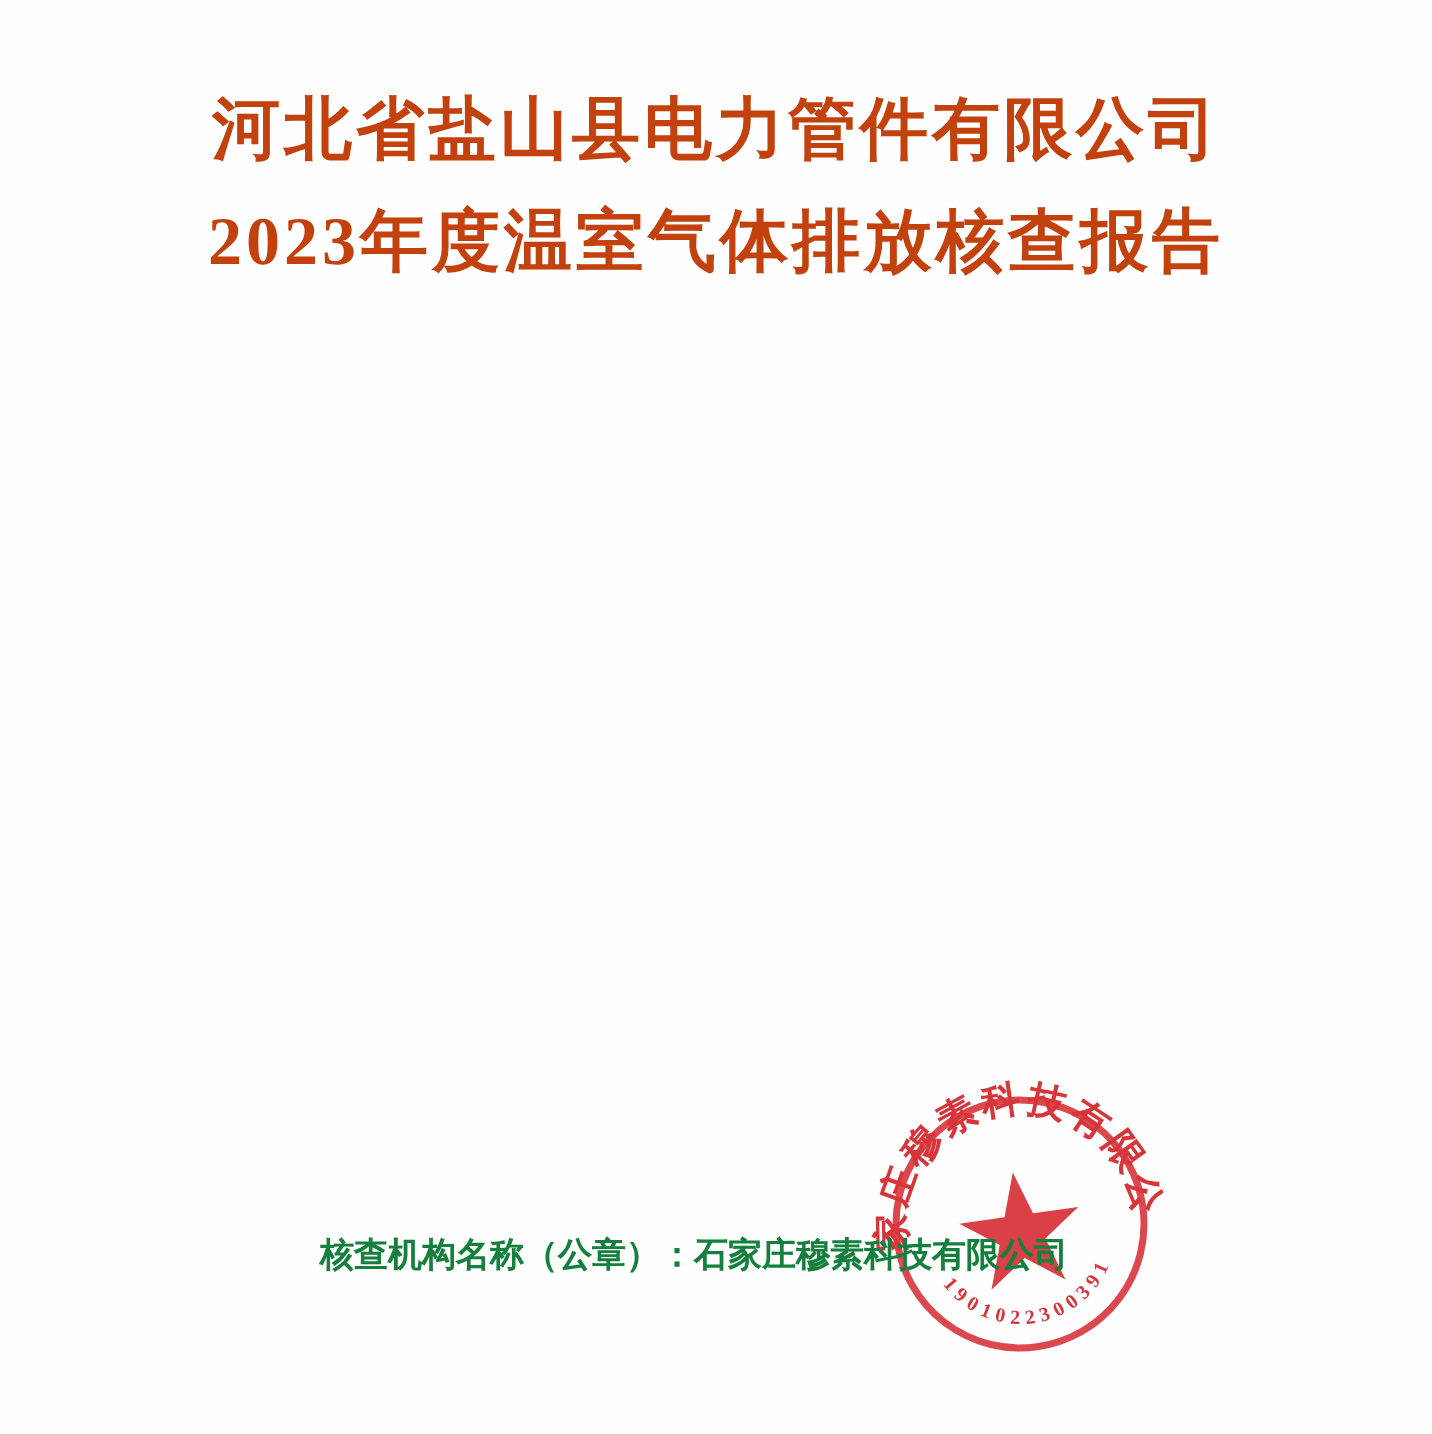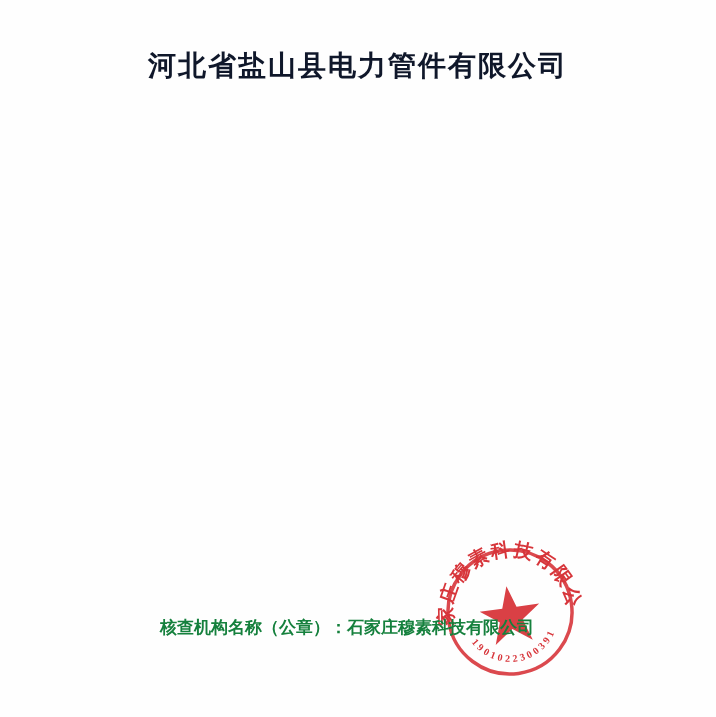--- a/index.html
+++ b/index.html
@@ -20,23 +20,23 @@
   .title-block {
     position: absolute;
     top: 38px;
     left: 0;
     width: 716px;
     text-align: center;
   }
   .title-line {
     font-family: "Liberation Serif", "DejaVu Serif", serif;
     font-weight: bold;
-    font-size: 28px;
+    font-size: 34px;
     letter-spacing: 2px;
-    color: #0f172a;
+    color: #c2410c;
     line-height: 56px;
     white-space: nowrap;
   }
   .footer-block {
     position: absolute;
     left: 160px;
     top: 608px;
     width: 520px;
   }
   .footer-row {
@@ -74,20 +74,21 @@
     fill: #d4242a;
   }
 </style>
 </head>
 <body>
 
 <div class="page">
 
   <div class="title-block">
     <div class="title-line">河北省盐山县电力管件有限公司</div>
+    <div class="title-line">2023年度温室气体排放核查报告</div>
   </div>
 
   <div class="seal">
     <svg class="seal-svg" viewBox="0 0 156 156" xmlns="http://www.w3.org/2000/svg">
       <defs>
         <path id="arcTop" d="M 20,80 A 58,58 0 0 1 136,80"></path>
         <path id="arcBottom" d="M 30,80 A 48,48 0 0 0 126,80"></path>
       </defs>
       <g transform="rotate(-8 78 78)">
         <circle cx="78" cy="78" r="62" fill="none" stroke="#d4242a" stroke-width="3.5" opacity="0.9"></circle>

